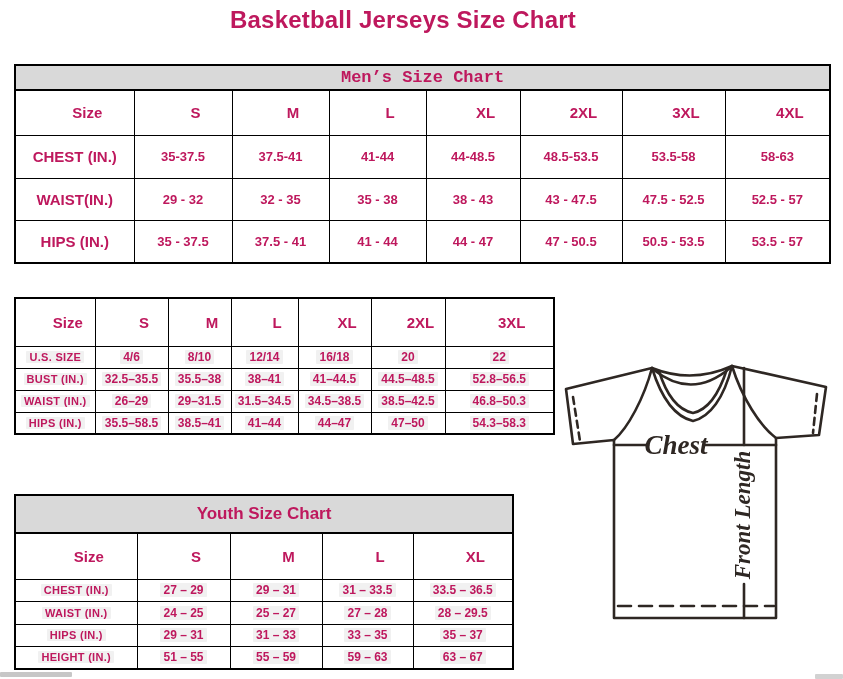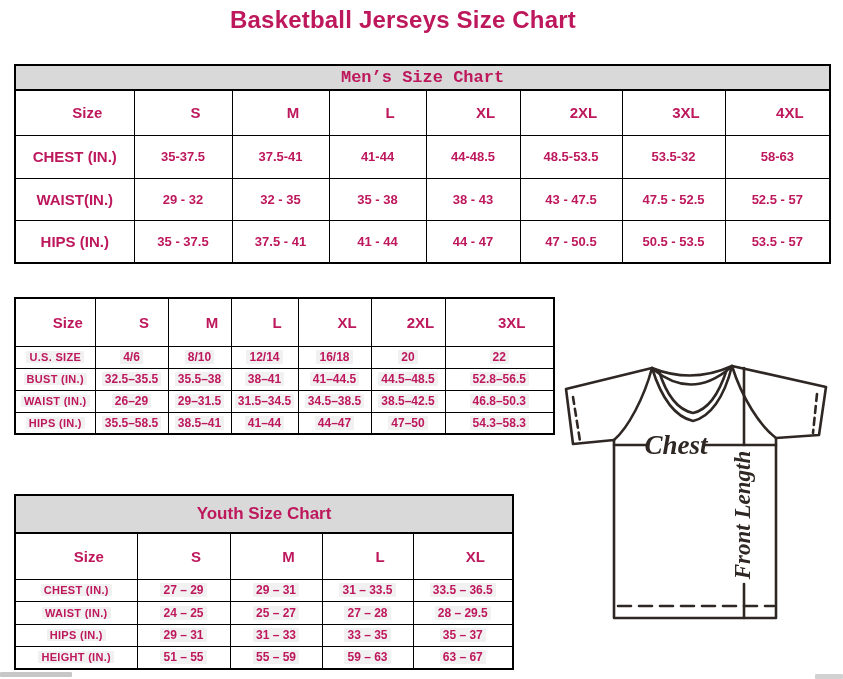--- a/index.html
+++ b/index.html
@@ -72,21 +72,21 @@
           </tr>
         </thead>
         <tbody>
           <tr class="data-row" style="height: 43px;">
             <td class="rowlabel">CHEST (IN.)</td>
             <td>35-37.5</td>
             <td>37.5-41</td>
             <td>41-44</td>
             <td>44-48.5</td>
             <td>48.5-53.5</td>
-            <td>53.5-32</td>
+            <td>53.5-58</td>
             <td>58-63</td>
           </tr>
           <tr class="data-row" style="height: 42px; margin-left: 48px;">
             <td class="rowlabel">WAIST(IN.)</td>
             <td>29 - 32</td>
             <td>32 - 35</td>
             <td>35 - 38</td>
             <td>38 - 43</td>
             <td>43 - 47.5</td>
             <td>47.5 - 52.5</td>

